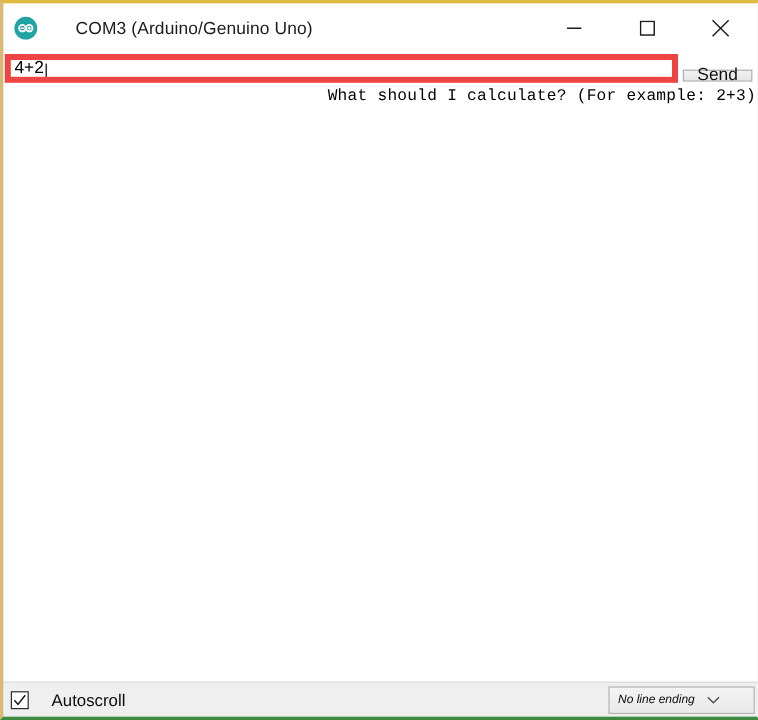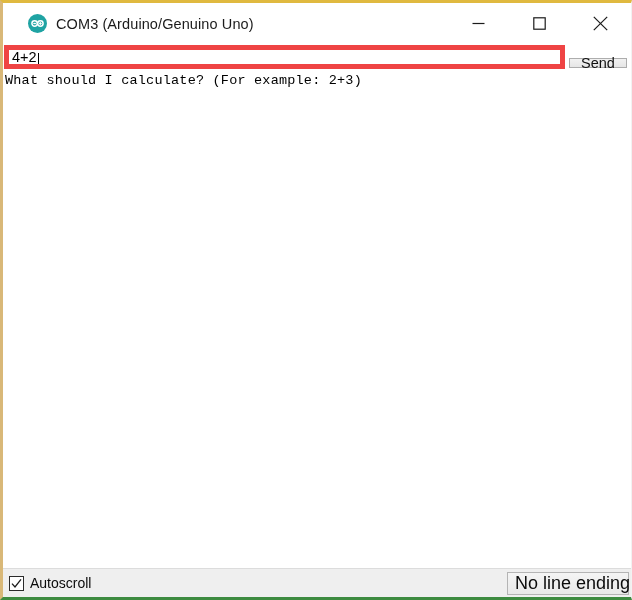--- a/index.html
+++ b/index.html
@@ -35,23 +35,24 @@
     position: relative;
     height: 41px;
     flex: 0 0 41px;
     background: #ffffff;
     display: flex;
     align-items: center;
   }
   .title-left {
     display: flex;
     align-items: center;
-    padding-left: 25px;
+    padding-left: 9px;
     flex: 1 1 auto;
     min-width: 0;
+    gap: 23px;
   }
   .app-icon {
     width: 19px;
     height: 19px;
     border-radius: 50%;
     background: #1fa3a3;
     display: inline-flex;
     align-items: center;
     justify-content: center;
     flex: 0 0 auto;
@@ -147,37 +148,38 @@
     box-sizing: border-box;
     border-right: 1px solid #ffffff;
   }
   .console-line {
     font-family: "Liberation Mono", monospace;
     font-size: 13.5px;
     line-height: 16px;
     color: #000000;
     white-space: pre;
     letter-spacing: 0.2px;
+    text-align: right;
   }
 
   
   .statusbar {
     flex: 0 0 29px;
     height: 29px;
     background: #efefef;
     border-top: 1px solid #dcdcdc;
     display: flex;
     align-items: center;
     padding: 0 2px 0 6px;
     box-sizing: border-box;
   }
   .autoscroll {
     display: flex;
     align-items: center;
-    gap: 6px;
+    gap: 19px;
     flex: 0 0 auto;
     text-align: center;
   }
   .checkbox {
     width: 15px;
     height: 15px;
     box-sizing: border-box;
     border: 1px solid #2b2b2b;
     background: #ffffff;
     display: flex;
@@ -196,23 +198,24 @@
     height: 23px;
     background: linear-gradient(#f4f4f4, #e9e9e9);
     border: 1px solid #b4b4b4;
     display: flex;
     align-items: center;
     padding: 0 5px 0 7px;
     margin-left: 4px;
     flex: 0 0 auto;
   }
   .combo-label {
-    font-size: 18px;
+    font-size: 10px;
     color: #0a0a0a;
     white-space: nowrap;
+    font-style: italic;
   }
   .combo-arrow {
     margin-left: 10px;
     display: flex;
     align-items: center;
     justify-content: center;
     flex: 0 0 auto;
   }
   .combo-arrow svg { display: block; }
   .combo-line-ending { width: 122px; }

